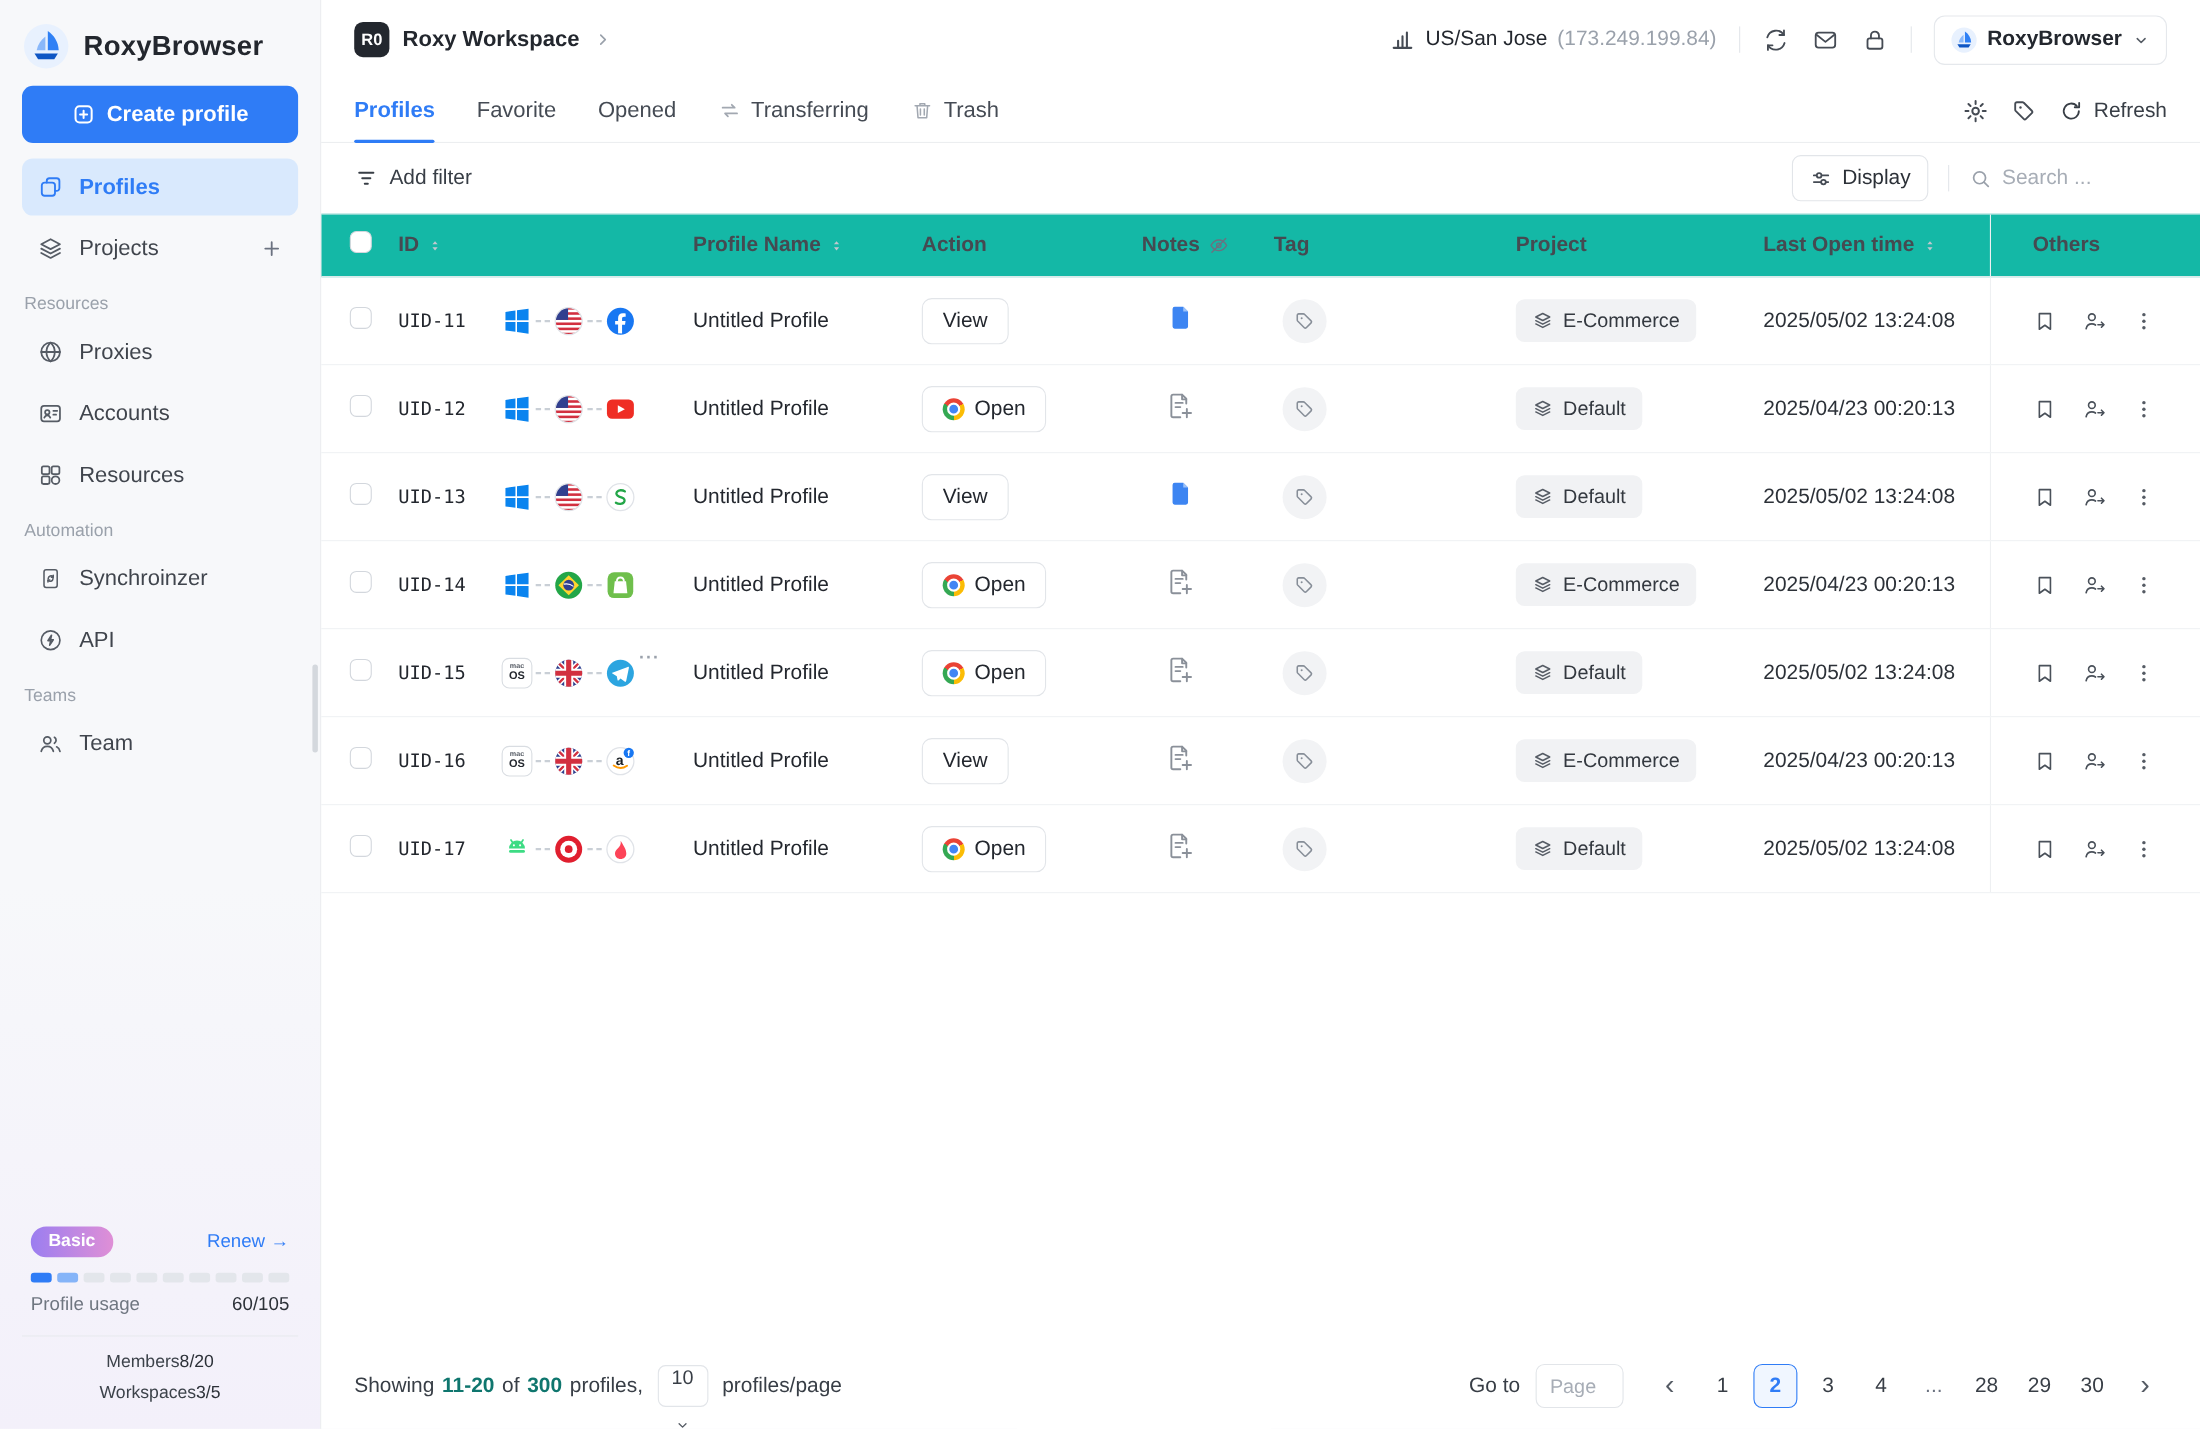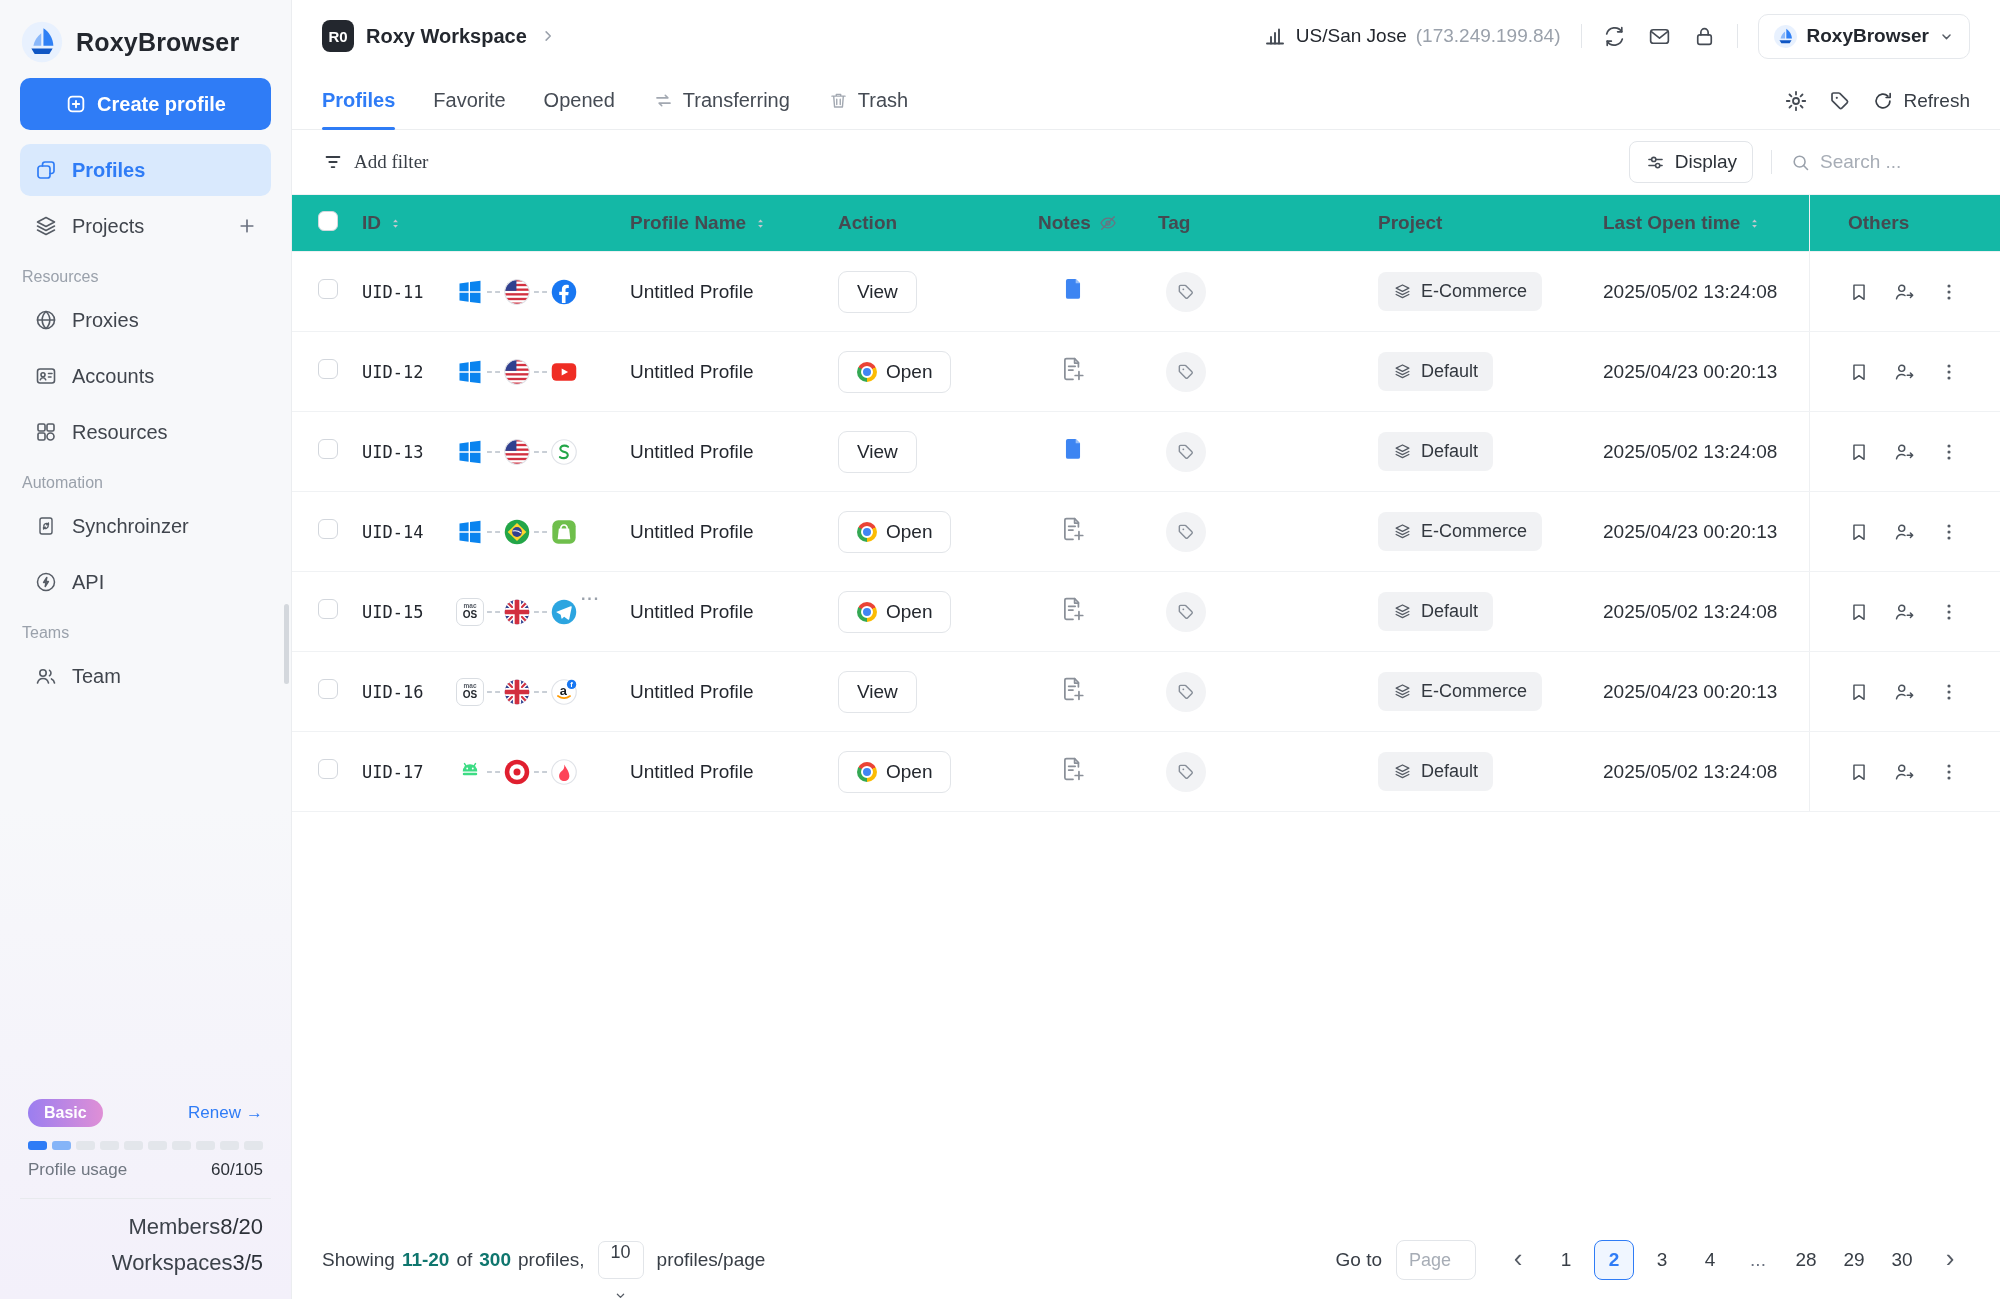--- a/index.html
+++ b/index.html
@@ -30,21 +30,21 @@
   .plan-badge { background:linear-gradient(90deg,var(--plan-from,#9b7ef0),var(--plan-to,#df8fd6)); color:#fff;
                 font-size:16px; font-weight:600; padding:5px 16px; border-radius:15px; }
   .renew { color:var(--accent,#2b7bf3); font-size:17px; display:flex; align-items:center; gap:5px; cursor:pointer; }
   .segments { display:flex; gap:5px; margin:14px 0 10px; }
   .seg { height:9px; flex:1; border-radius:3px; background:#e3e6eb; }
   .seg.f1 { background:var(--accent,#2f7cf6); }
   .seg.f2 { background:#85b4f8; }
   .usage-row { display:flex; justify-content:space-between; font-size:17px; color:#6f7680; }
   .usage-val { color:#2c3138; }
   .stats { border-top:1px solid #e8eaee; margin-top:14px; padding:10px 8px 0; }
-  .stat-row { display:flex; justify-content:flex-end; font-size:22px; color:#3c424a; padding:5px 0; }
+  .stat-row { display:flex; justify-content:center; font-size:16px; color:#3c424a; padding:5px 0; }
   .stat-val { color:#2c3138; }
   .scroll-nub { position:absolute; right:2px; top:604px; width:5px; height:80px; border-radius:3px; background:#d4d8dd; }
 
   
   .main { flex:1; display:flex; flex-direction:column; min-width:0; }
 
   .topbar { height:72px; display:flex; align-items:center; justify-content:space-between; padding:0 30px; }
   .ws { display:flex; align-items:center; gap:12px; cursor:pointer; }
   .ws-badge { width:32px; height:32px; border-radius:8px; background:#23272e; color:#fff; font-size:15px; font-weight:700;
               display:flex; align-items:center; justify-content:center; }
@@ -67,21 +67,21 @@
   .tab .tab-ico { width:21px; height:21px; color:#a2a8b1; }
   .tab.active { color:var(--accent,#2b7bf3); font-weight:700; }
   .tab.active::after { content:""; position:absolute; left:0; right:0; bottom:-1px; height:3px;
                        background:var(--accent,#2b7bf3); border-radius:2px; }
   .tabs-actions { display:flex; align-items:center; gap:20px; }
   .tool-icon { width:24px; height:24px; color:#454b54; cursor:pointer; }
   .refresh-btn { display:flex; align-items:center; gap:9px; font-size:19px; color:#383e46; cursor:pointer; }
   .refresh-btn .icon { width:22px; height:22px; }
 
   .filterbar { height:64px; display:flex; align-items:center; justify-content:space-between; padding:0 30px; }
-  .add-filter { display:flex; align-items:center; gap:10px; font-size:19px; color:#383e46; cursor:pointer;font-family:Liberation Serif, serif; }
+  .add-filter { display:flex; align-items:center; gap:10px; font-size:19px; color:#383e46; cursor:pointer; }
   .add-filter .icon { width:22px; height:22px; }
   .filter-right { display:flex; align-items:center; gap:18px; }
   .display-btn { display:flex; align-items:center; gap:9px; border:1px solid #e2e5e9; border-radius:8px; height:42px;
                  padding:0 15px; font-size:19px; color:#2c3138; cursor:pointer; }
   .display-btn .icon { width:21px; height:21px; color:#454b54; }
   .search-box { display:flex; align-items:center; gap:9px; color:#9aa1ab; }
   .search-box .icon { width:21px; height:21px; }
   .search-box input { border:none; outline:none; background:transparent; font-size:19px; width:150px;
                       font-family:inherit; color:#383e46; }
   .search-box input::placeholder { color:#a7adb6; }

